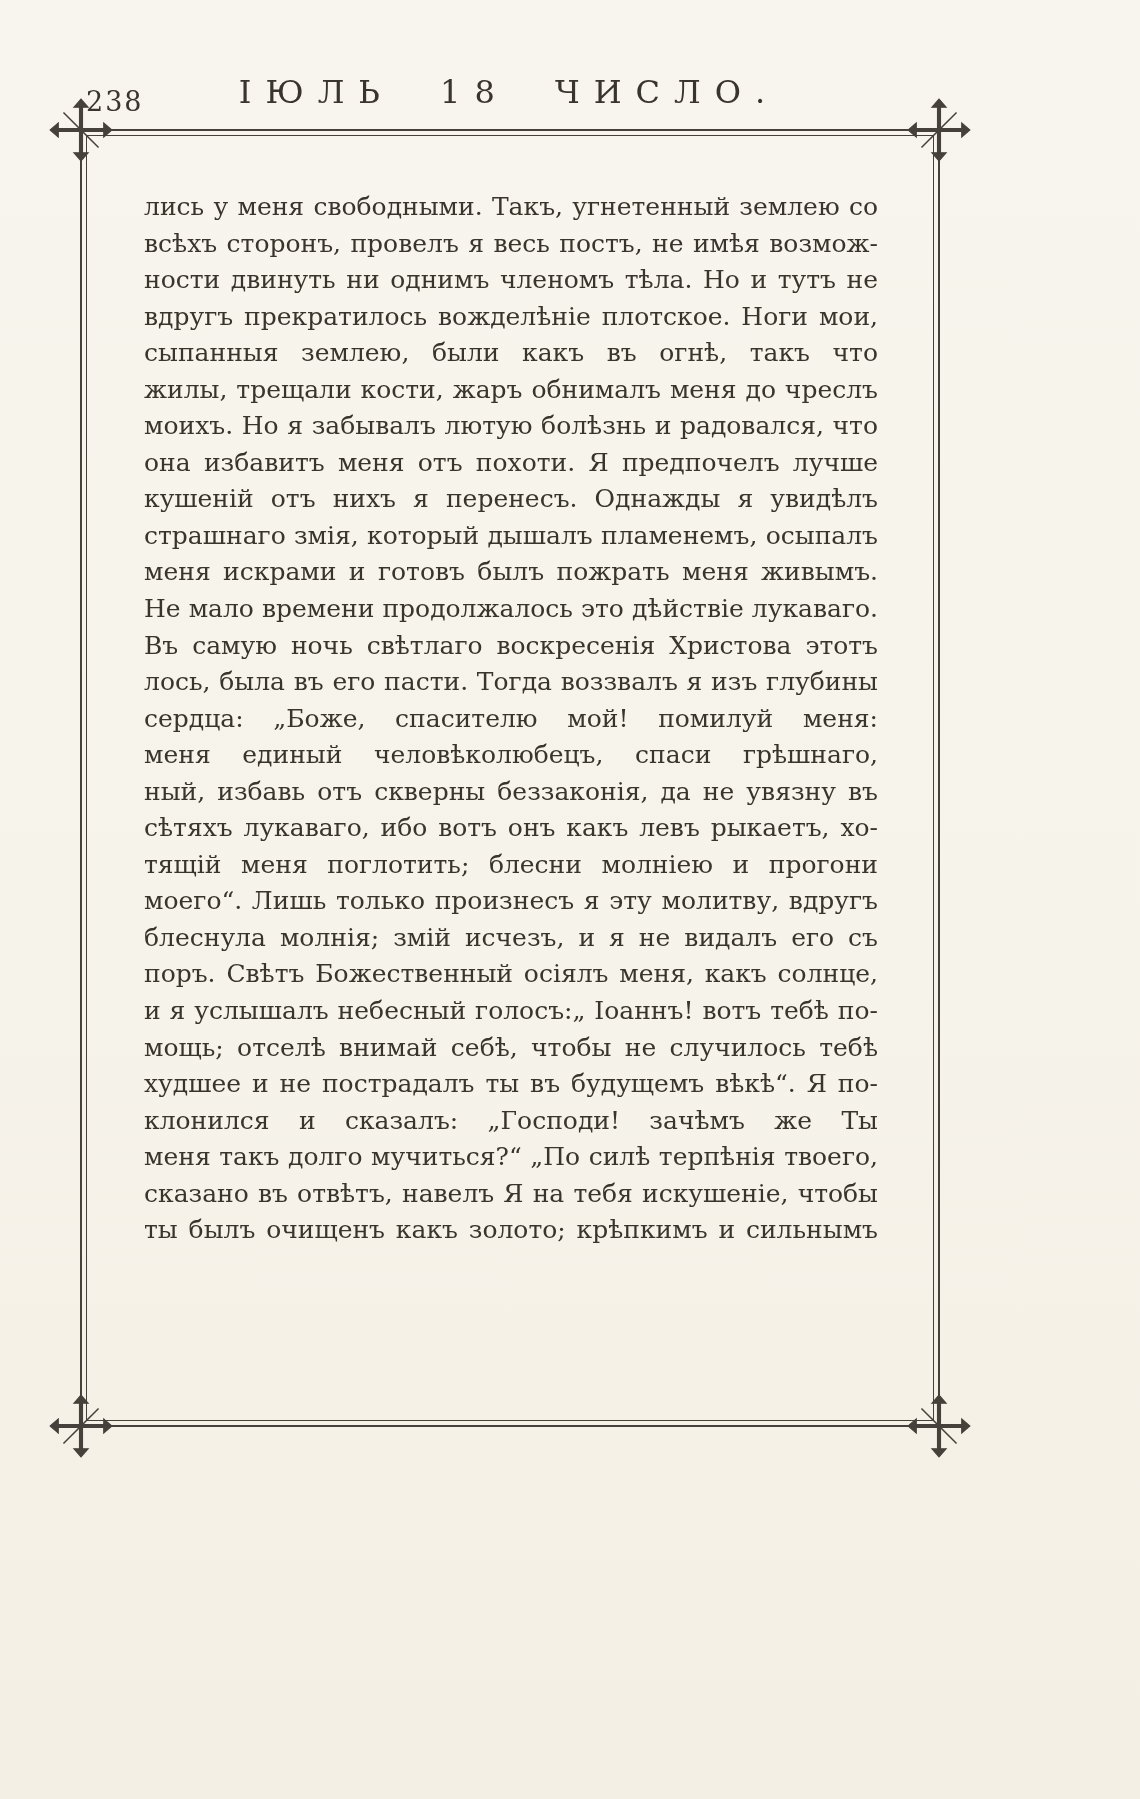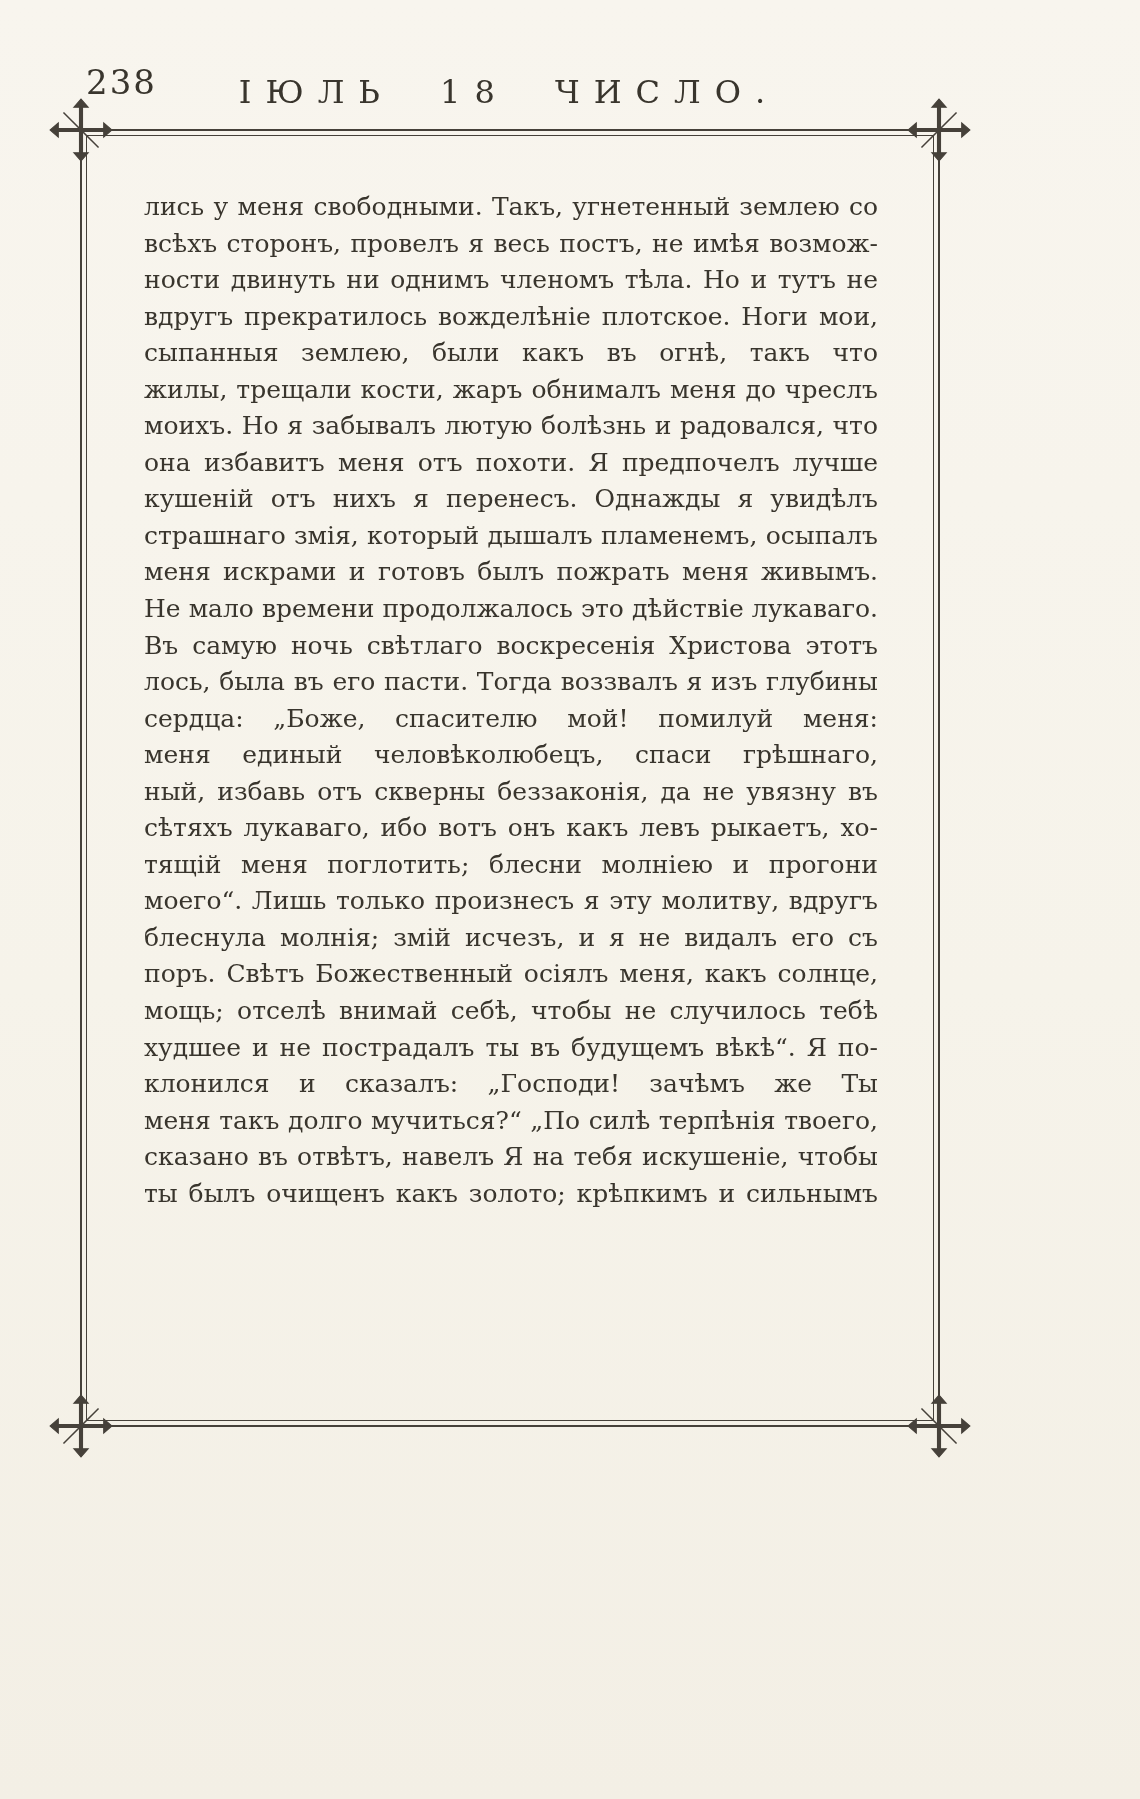--- a/index.html
+++ b/index.html
@@ -25,22 +25,22 @@
   .page-header {
     position: absolute;
     left: 80px;
     top: 62px;
     width: 858px;
     height: 46px;
   }
   .page-number {
     position: absolute;
     left: 6px;
-    top: 0;
-    font-size: 34px;
+    top: 24px;
+    font-size: 27px;
     letter-spacing: 2px;
   }
   .running-title {
     position: absolute;
     left: 50%;
     top: 11px;
     transform: translateX(-50%);
     font-size: 32px;
     letter-spacing: 14px;
     word-spacing: 22px;
@@ -167,20 +167,21 @@
       <div class="line">Въ самую ночь свѣтлаго воскресенія Христова этотъ</div>
       <div class="line">лось, была въ его пасти. Тогда воззвалъ я изъ глубины</div>
       <div class="line">сердца: „Боже, спасителю мой! помилуй меня: ущедри</div>
       <div class="line">меня единый человѣколюбецъ, спаси грѣшнаго, Безгрѣш-</div>
       <div class="line">ный, избавь отъ скверны беззаконія, да не увязну въ</div>
       <div class="line">сѣтяхъ лукаваго, ибо вотъ онъ какъ левъ рыкаетъ, хо-</div>
       <div class="line">тящій меня поглотить; блесни молніею и прогони врага</div>
       <div class="line">моего“. Лишь только произнесъ я эту молитву, вдругъ</div>
       <div class="line">блеснула молнія; змій исчезъ, и я не видалъ его съ тѣхъ</div>
       <div class="line">поръ. Свѣтъ Божественный осіялъ меня, какъ солнце,</div>
+      <div class="line">и я услышалъ небесный голосъ:„ Іоаннъ! вотъ тебѣ по-</div>
       <div class="line">мощь; отселѣ внимай себѣ, чтобы не случилось тебѣ</div>
       <div class="line">худшее и не пострадалъ ты въ будущемъ вѣкѣ“. Я по-</div>
       <div class="line">клонился и сказалъ: „Господи! зачѣмъ же Ты оставлялъ</div>
       <div class="line">меня такъ долго мучиться?“ „По силѣ терпѣнія твоего,</div>
       <div class="line">сказано въ отвѣтъ, навелъ Я на тебя искушеніе, чтобы</div>
       <div class="line">ты былъ очищенъ какъ золото; крѣпкимъ и сильнымъ</div>
     </div>
 </div>
 
 </body></html>

